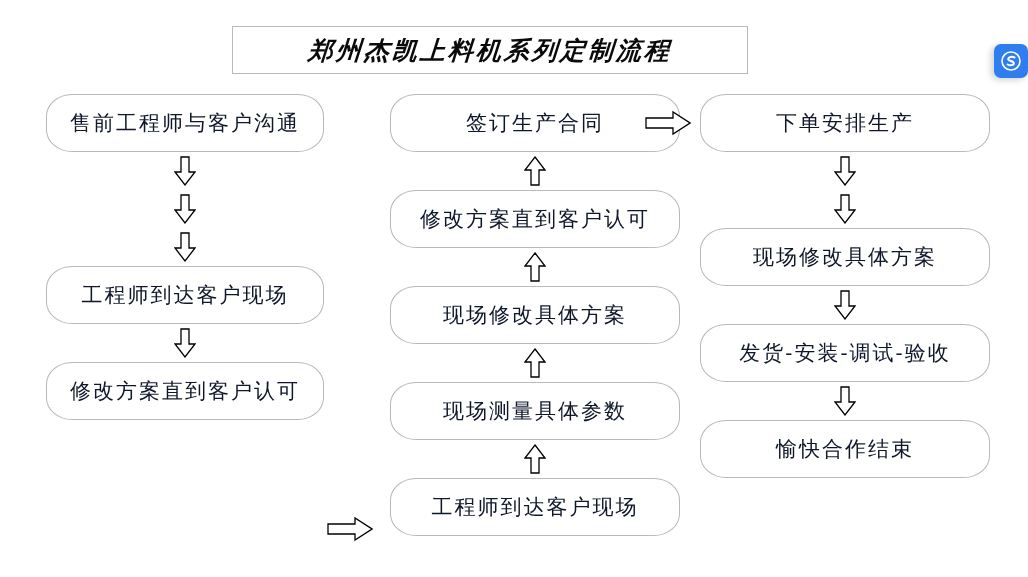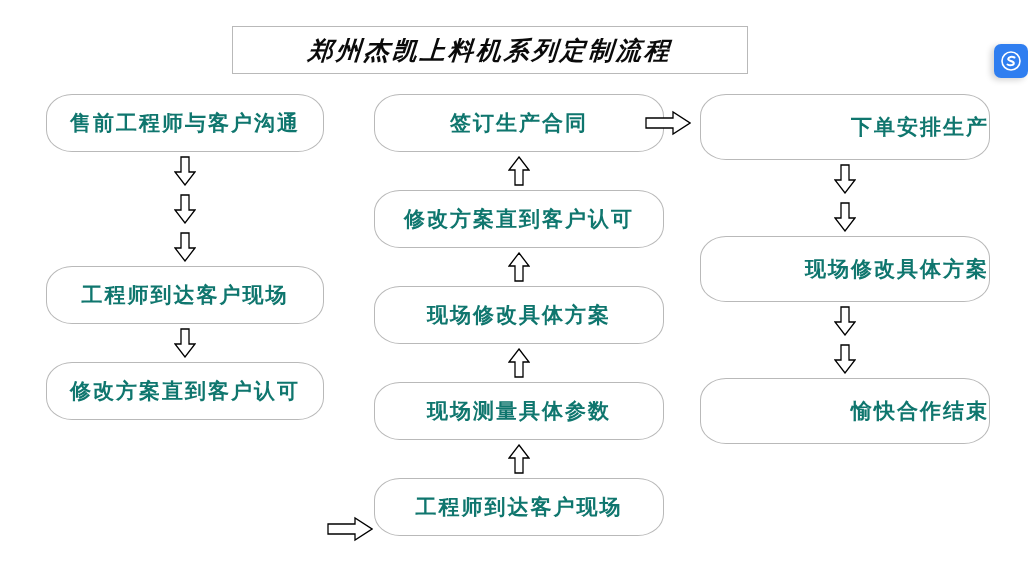--- a/index.html
+++ b/index.html
@@ -43,45 +43,45 @@
 
   
   .column {
     position: absolute;
     top: 94px;
     display: flex;
     flex-direction: column;
     align-items: center;
   }
   #column-1 { left: 46px;  width: 278px; }
-  #column-2 { left: 374px; width: 290px; }
+  #column-2 { left: 390px; width: 290px; }
   #column-3 { left: 700px; width: 290px; }
 
   .node-box {
     width: 100%;
     height: 58px;
     border: 1px solid #b9b9b9;
     border-radius: 26px / 22px;
     background: #ffffff;
     box-sizing: border-box;
     display: flex;
     align-items: center;
     justify-content: center;
   }
   .node-label {
     font-family: "DejaVu Serif", "Liberation Serif", serif;
     font-size: 21px;
-    font-weight: bold;
-    color: #0f766e;
+    font-weight: normal;
+    color: #0f172a;
     letter-spacing: 2px;
     white-space: nowrap;
   }
   #column-1 .node-box  { height: 58px; }
   #column-2 .node-box  { height: 58px; }
-  #column-3 .node-box  { height: 66px; justify-content: flex-end; }
+  #column-3 .node-box  { height: 58px; }
 
   
   .v-connector {
     height: 38px;
     display: flex;
     align-items: center;
     justify-content: center;
   }
   .v-connector svg { display: block; }
 
@@ -232,20 +232,23 @@
   <div class="node-box">
     <span class="node-label">现场修改具体方案</span>
   </div>
 
   <div class="v-connector">
     <svg width="22" height="30" viewBox="0 0 22 30" aria-hidden="true">
       <polygon points="7,1 15,1 15,16 21,16 11,29 1,16 7,16" fill="#ffffff" stroke="#000000" stroke-width="1.3"></polygon>
     </svg>
   </div>
 
+  <div class="node-box">
+    <span class="node-label">发货-安装-调试-验收</span>
+  </div>
 
   <div class="v-connector">
     <svg width="22" height="30" viewBox="0 0 22 30" aria-hidden="true">
       <polygon points="7,1 15,1 15,16 21,16 11,29 1,16 7,16" fill="#ffffff" stroke="#000000" stroke-width="1.3"></polygon>
     </svg>
   </div>
 
   <div class="node-box">
     <span class="node-label">愉快合作结束</span>
   </div>

